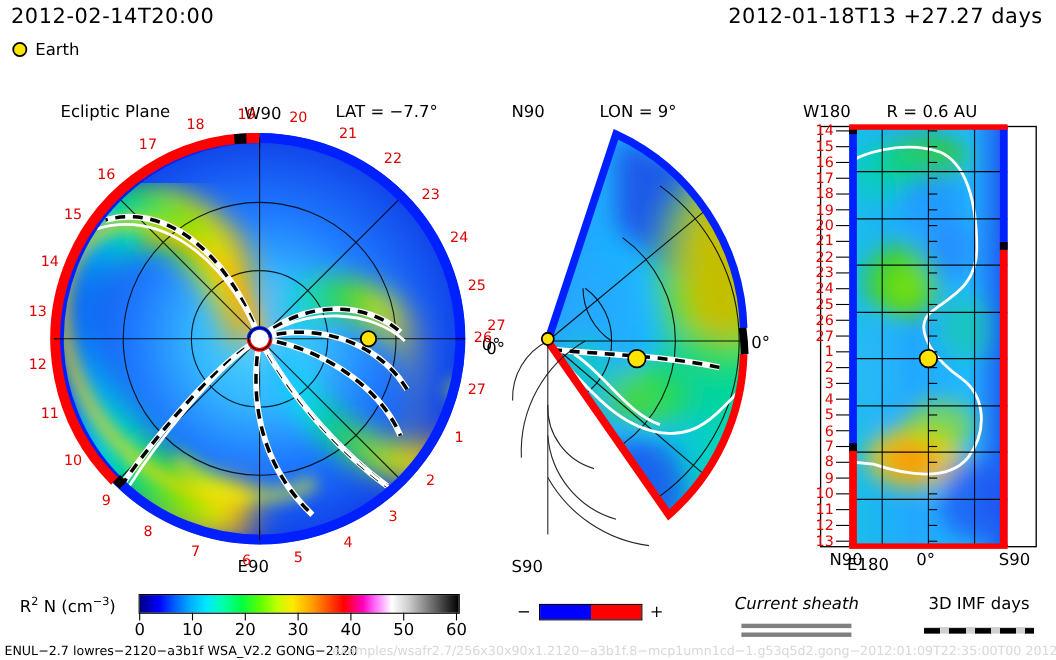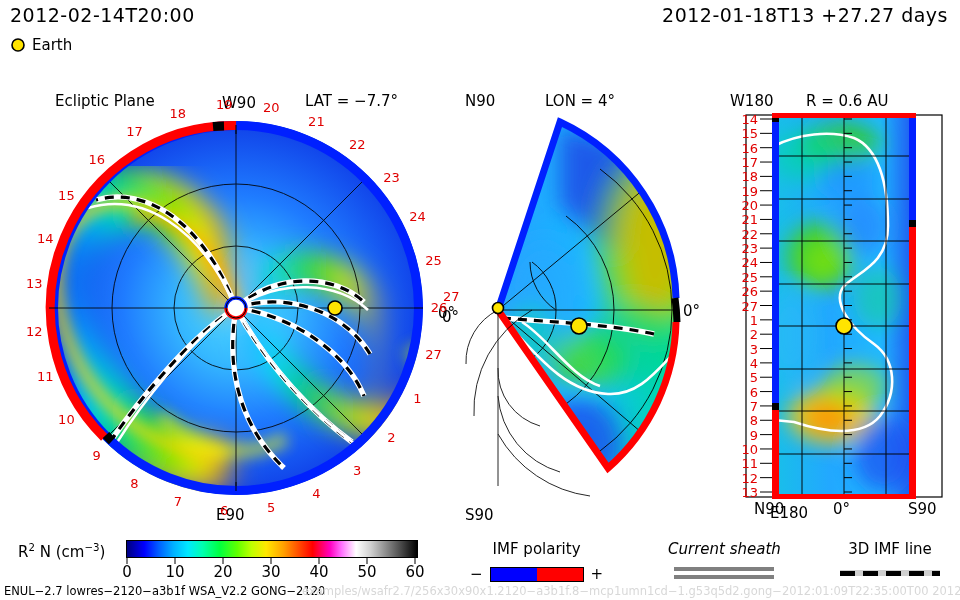--- a/index.html
+++ b/index.html
@@ -184,21 +184,21 @@
       <div class="abs cnum" style="left: 87.6929px; top: 66.3432px; width: 18px; text-align: center;">16</div>
       <div class="abs cnum" style="left: 125.5px; top: 38.1968px; width: 18px; text-align: center;">17</div>
       <div class="abs cnum" style="left: 168.779px; top: 19.5281px; width: 18px; text-align: center;">18</div>
       <div class="abs cnum" style="left: 215.197px; top: 11.3434px; width: 18px; text-align: center;">19</div>
     </div>
 </div>
 
 <div class="abs" style="left:440px;top:86px;width:290px;height:440px;">
 
   <div class="abs lbl" style="left:25px;top:6px;">N90</div>
-  <div class="abs lbl" style="left:105px;top:6px;">LON = 4°</div>
+  <div class="abs lbl" style="left:105px;top:6px;">LON = 9°</div>
   <div class="abs lbl" style="left:25px;top:420px;">S90</div>
   <div class="abs lbl" style="left:243px;top:216px;">0°</div>
   <div class="abs lbl" style="left:2px;top:222px;">0°</div>
   <div class="abs cnum" style="left:3px;top:203px;">27</div>
 
   <svg width="290" height="440">
     <defs>
       <clipPath id="wedgeClip">
         <path d="M58 224 L 120 36 A 200 200 0 0 1 236 212
                  L 236 236 A 200 200 0 0 1 168 382 Z"></path>
@@ -465,40 +465,39 @@
       <div class="abs lbl" style="left: 34px; top: 0px; width: 30px; text-align: center;">10</div>
       <div class="abs lbl" style="left: 82px; top: 0px; width: 30px; text-align: center;">20</div>
       <div class="abs lbl" style="left: 130px; top: 0px; width: 30px; text-align: center;">30</div>
       <div class="abs lbl" style="left: 178px; top: 0px; width: 30px; text-align: center;">40</div>
       <div class="abs lbl" style="left: 226px; top: 0px; width: 30px; text-align: center;">50</div>
       <div class="abs lbl" style="left: 274px; top: 0px; width: 30px; text-align: center;">60</div>
     </div>
 </div>
 
 <div class="abs" style="left:470px;top:540px;">
-  <div class="lbl" style="text-align:center;">IMF polarity</div>
   <div style="display:flex;align-items:center;gap:7px;margin-top:7px;
               justify-content:center;">
     <span class="lbl">−</span>
     <span class="legbar" style="width:92px;display:inline-block;
                  background:linear-gradient(to right,#0000ff 0 50%,#ff0000 50% 100%);"></span>
     <span class="lbl">+</span>
   </div>
 </div>
 
 <div class="abs" style="left:668px;top:540px;font-style:italic;">
   <div class="lbl" style="text-align:center;">Current sheath</div>
   <div style="margin-top:9px;width:100px;margin-left:auto;margin-right:auto;">
     <div class="cs-line"></div>
     <div class="cs-line" style="margin-top:4px;"></div>
   </div>
 </div>
 
 <div class="abs" style="left:840px;top:540px;">
-  <div class="lbl" style="text-align:center;">3D IMF line</div>
+  <div class="lbl" style="text-align:center;">3D IMF days</div>
   <div style="margin-top:9px;width:100px;margin-left:auto;margin-right:auto;
               position:relative;height:12px;">
     <div style="position:absolute;left:0;top:3px;width:100px;height:6px;
                 background:#d0d0d0;"></div>
     <div style="position:absolute;left:0;top:3.5px;width:100px;height:5px;
                 background:repeating-linear-gradient(to right,#000 0 15px,transparent 15px 23px);"></div>
   </div>
 </div>
 
 <div class="abs mono" style="left:4px;top:584px;">ENUL−2.7 lowres−2120−a3b1f WSA_V2.2 GONG−2120</div>

